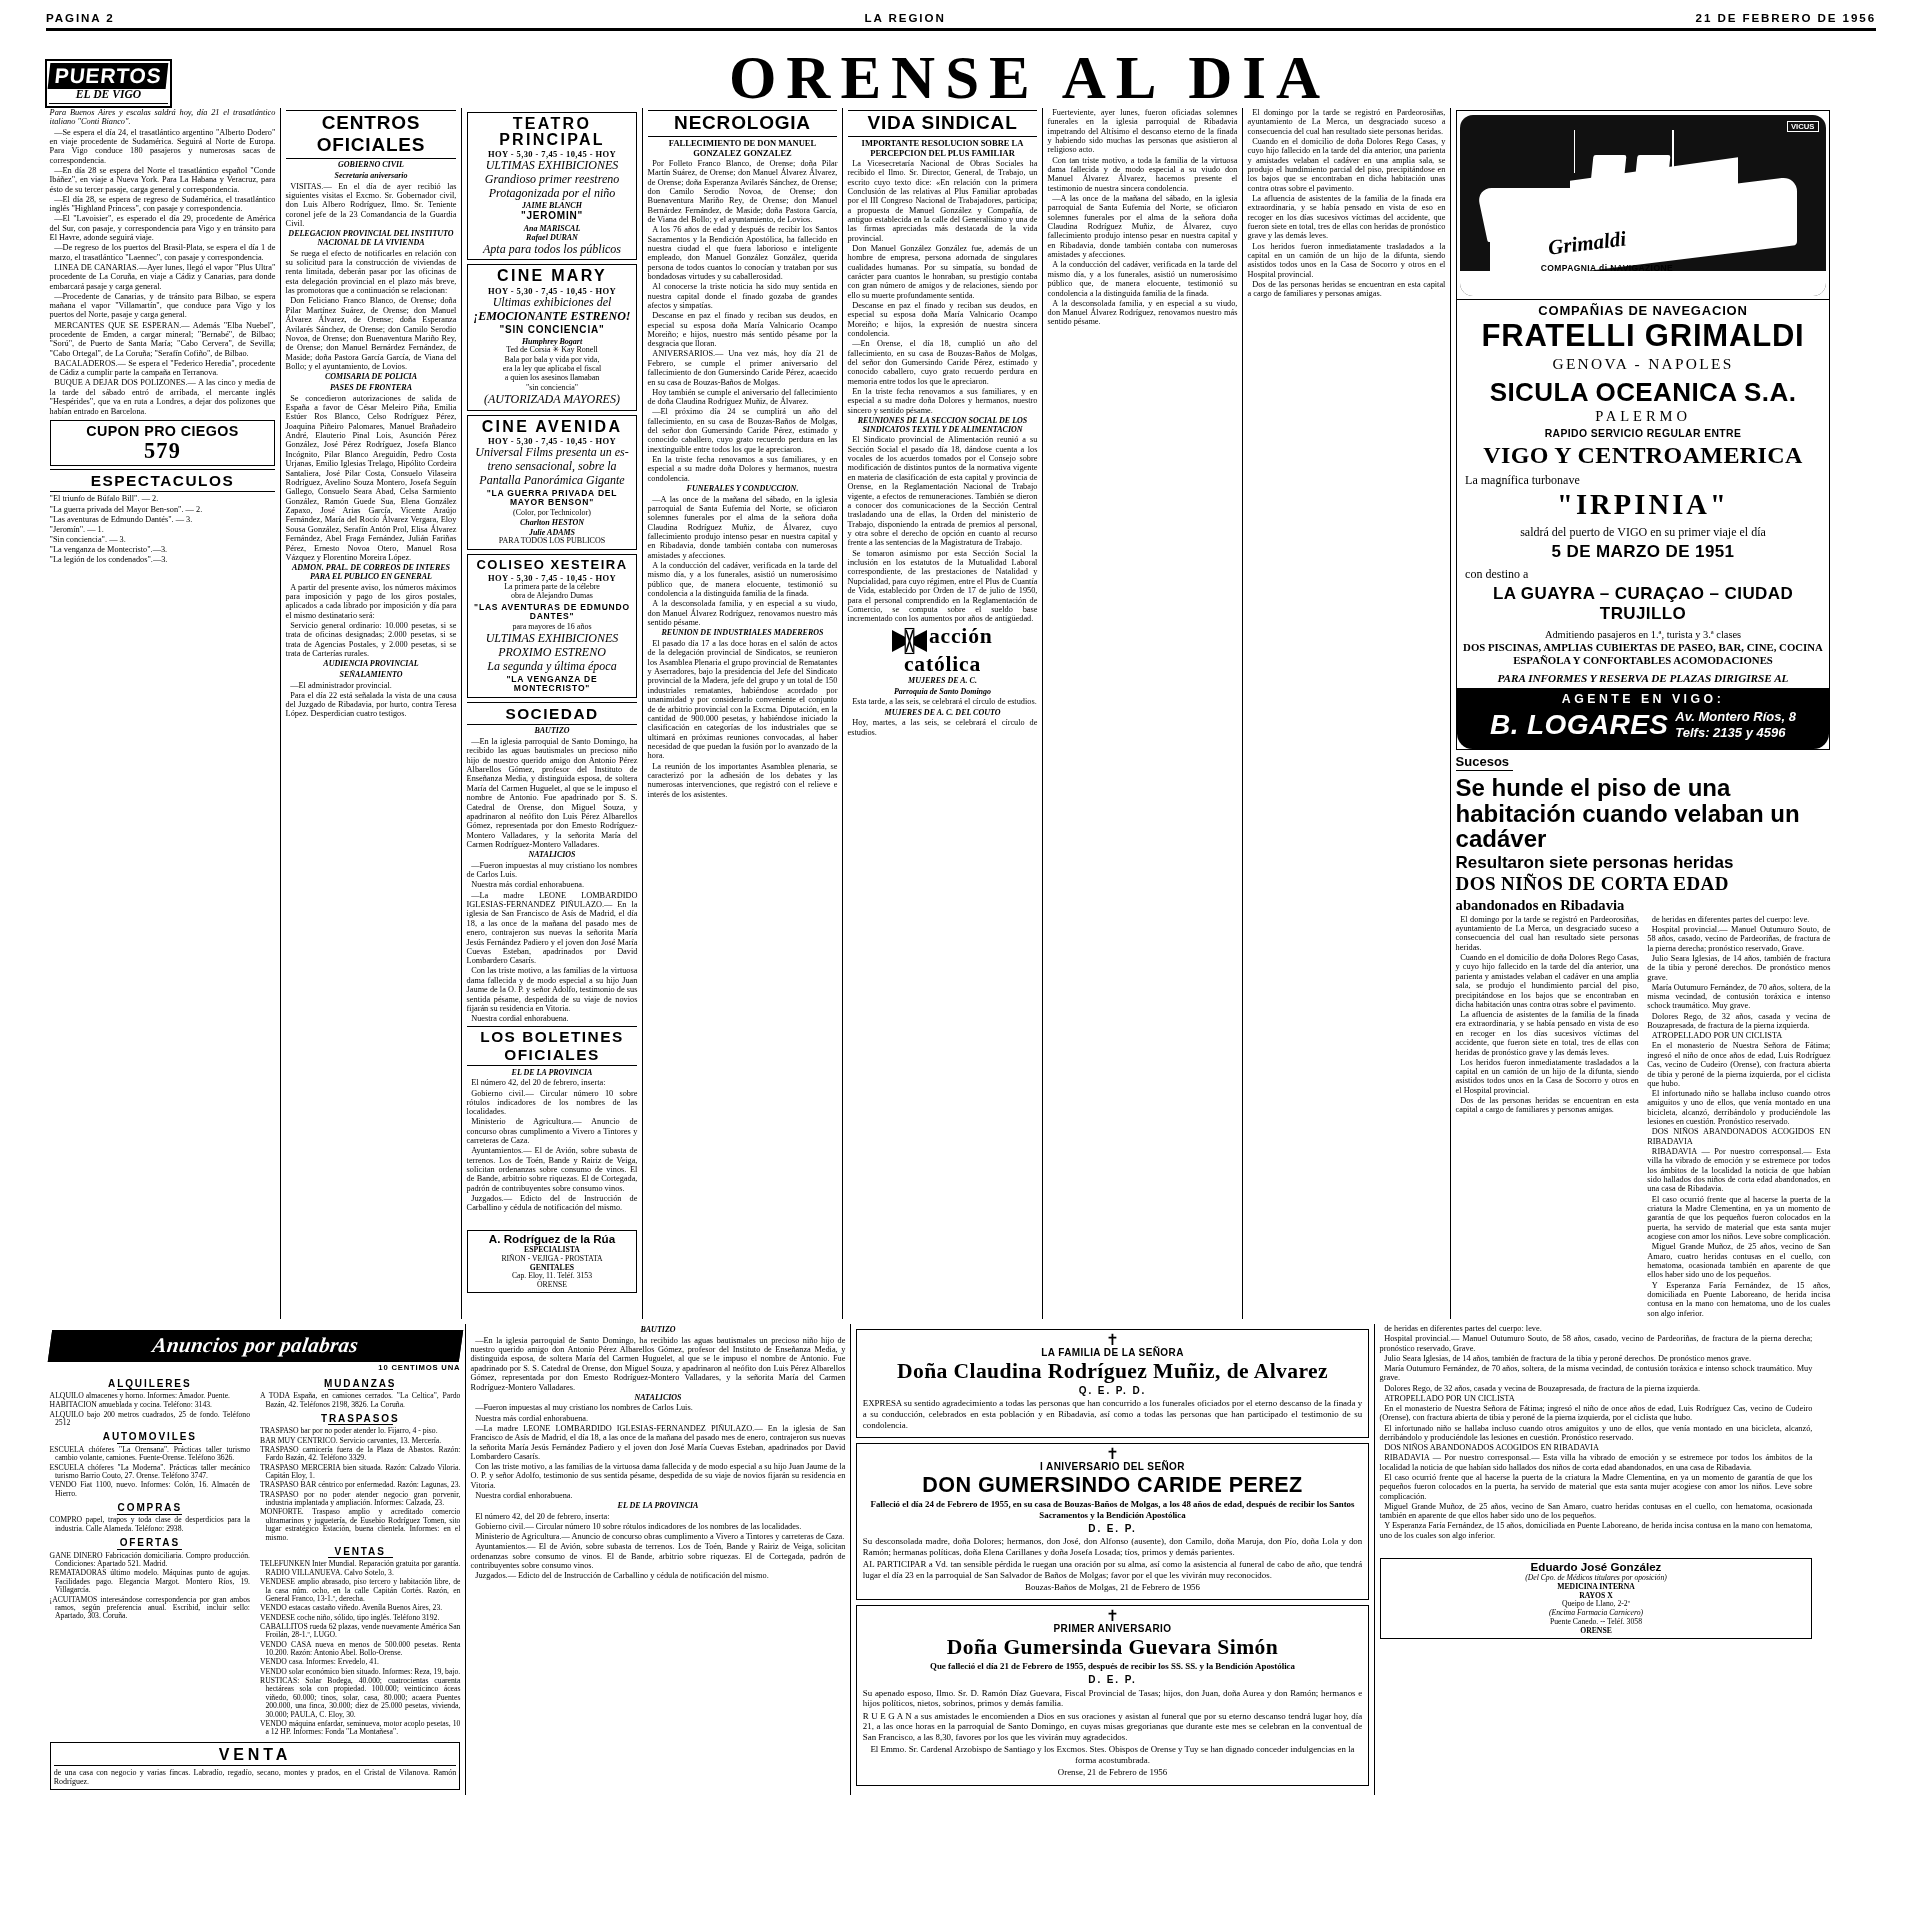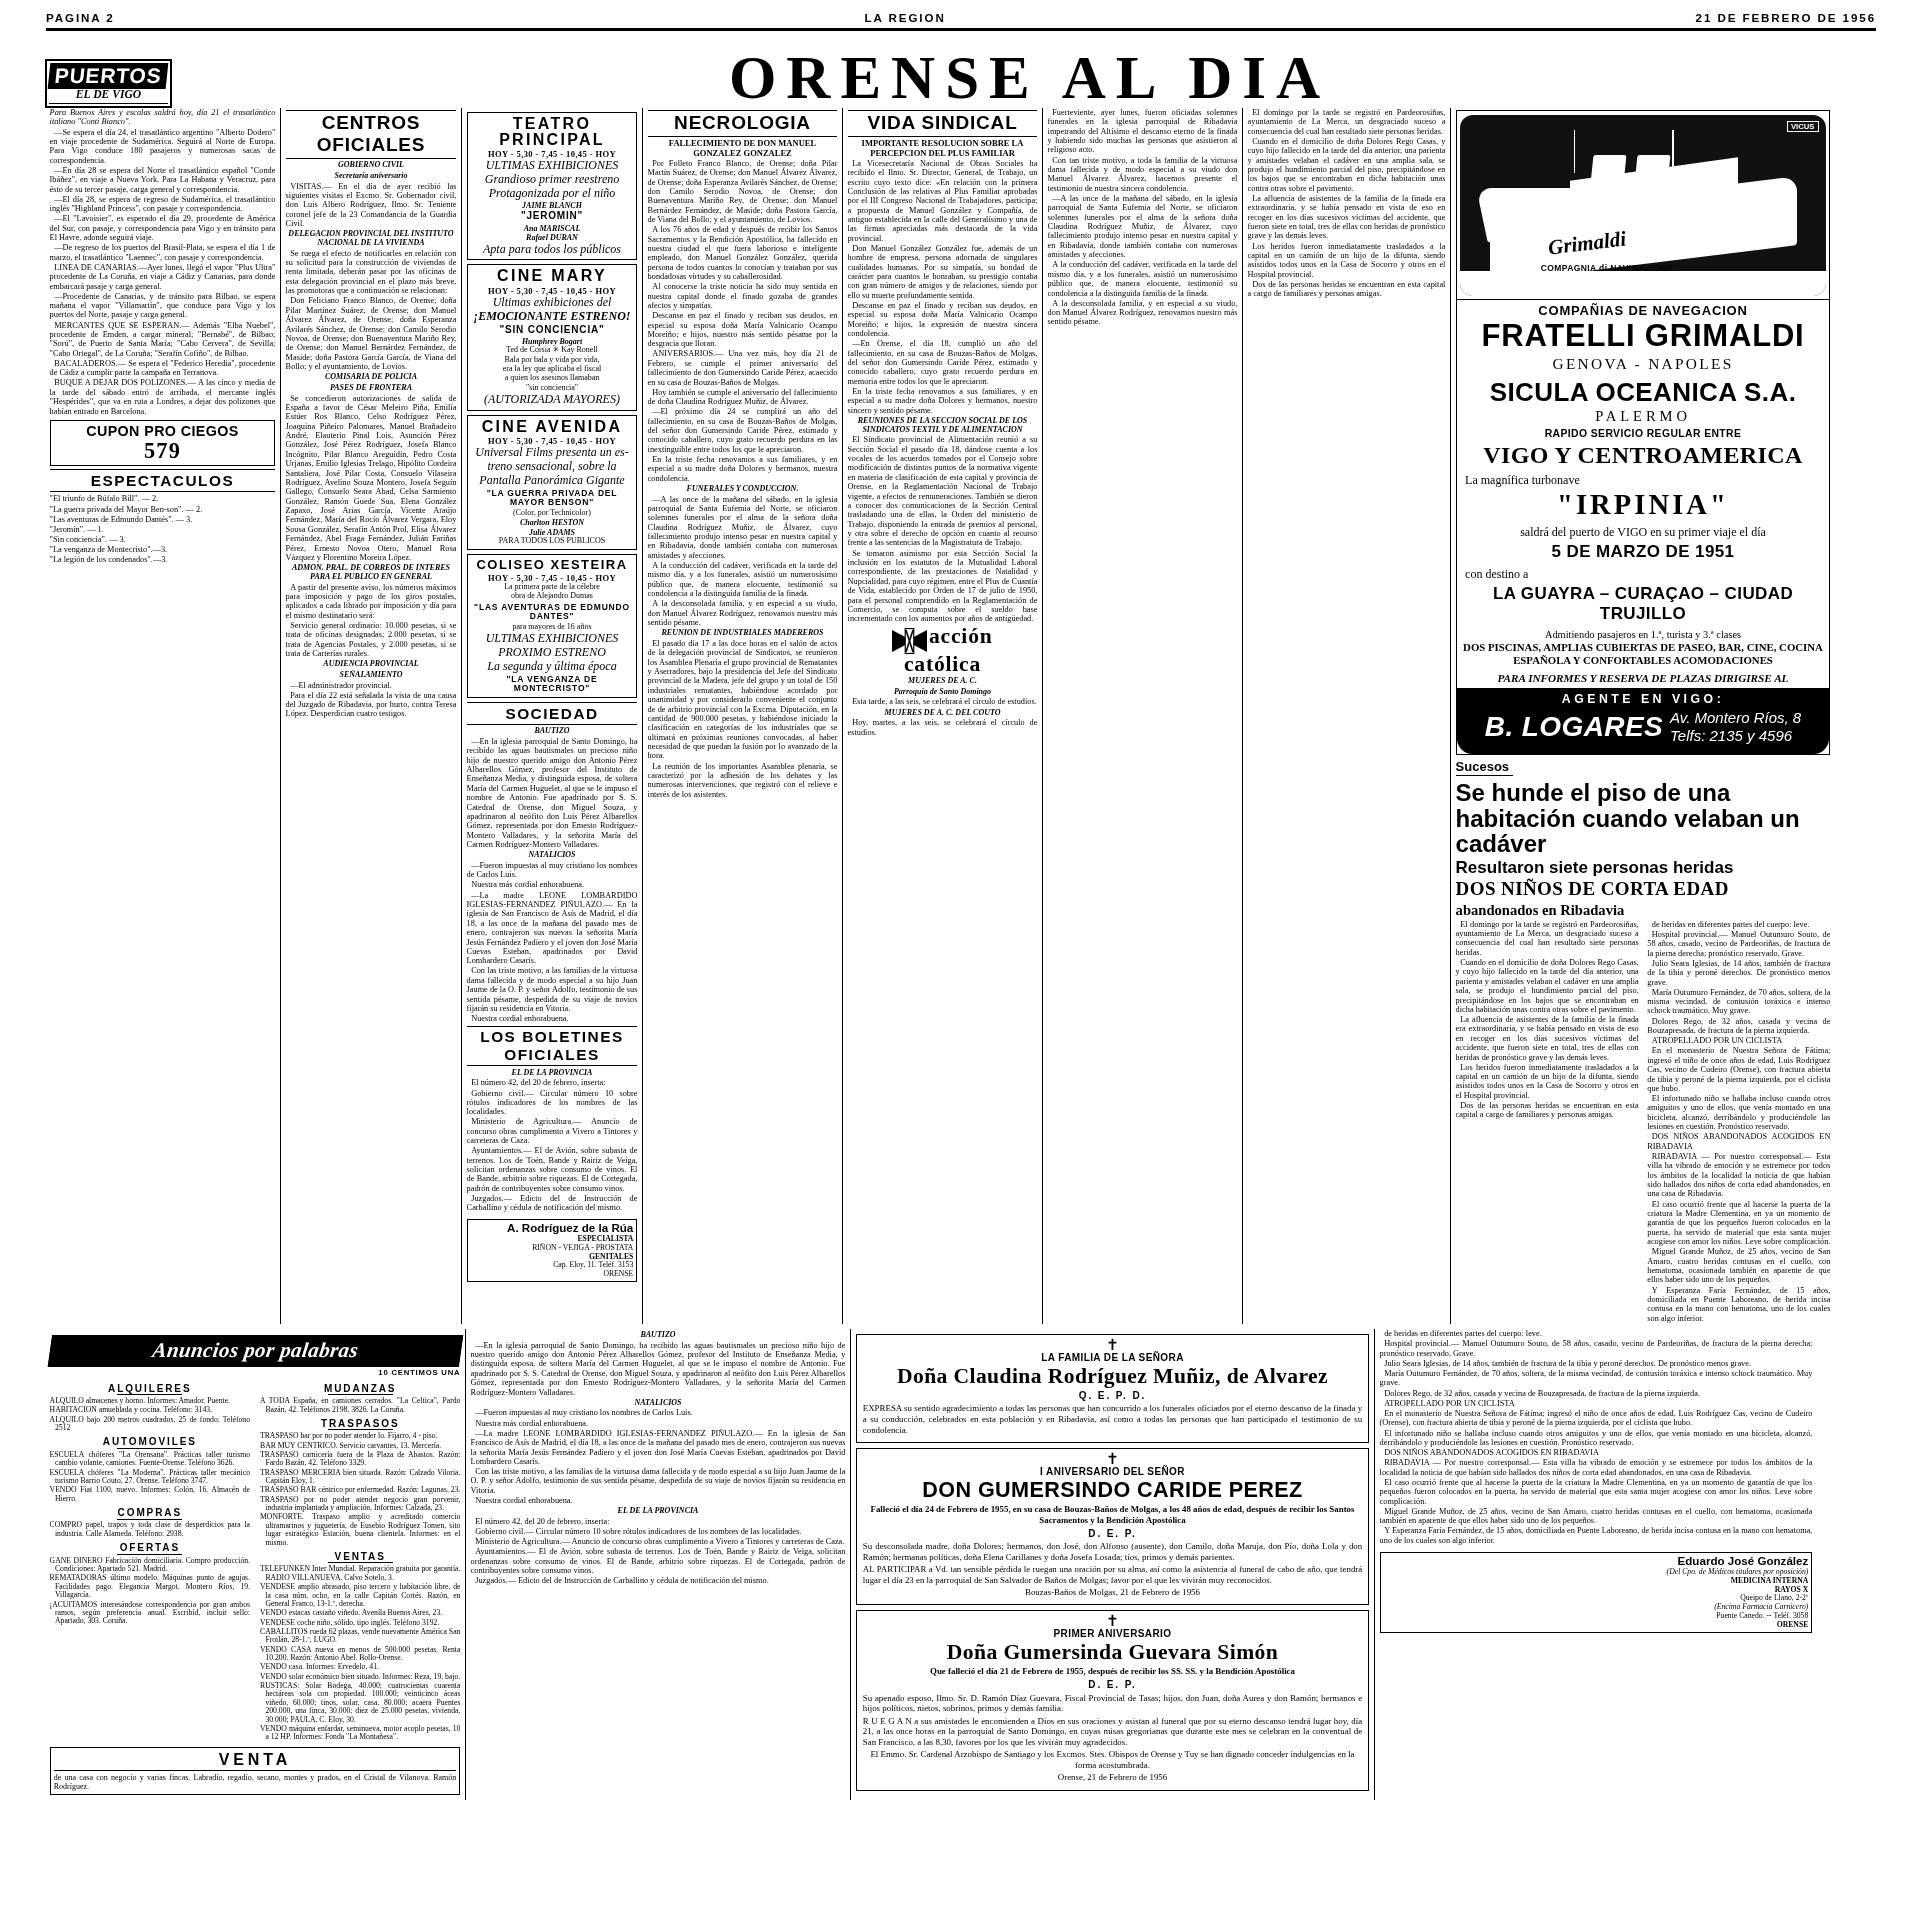--- a/index.html
+++ b/index.html
@@ -118,37 +118,37 @@
   .shipad .sa9 { font-family:"Liberation Serif",serif; font-weight:bold; font-size:28.5px; letter-spacing:3.1px; margin:1.5px 0;}
   .shipad .sa10 { font-size:12px; margin:3.9px 0 0 0;}
   .shipad .sa11 { font-family:"Liberation Sans",sans-serif; font-weight:bold; font-size:17px; letter-spacing:0.4px; margin:2.3px 0 4.6px 0;}
   .shipad .sa12 { font-size:10.4px; margin:1.5px 0;}
   .shipad .sa13 { font-family:"Liberation Serif",serif; font-weight:bold; font-size:10.8px; line-height:1.2; margin:1.2px 2.3px;}
   .shipad .sa14 { font-style:italic; font-weight:bold; font-size:11.2px; margin:4.6px 1.5px 3.9px 1.5px;}
   .agent { background:#000; color:#fff; border-radius:0 0 15.4px 15.4px; padding:4.6px 6.2px 7.7px 6.2px; margin-top:1.5px;}
   .agent .a1 { font-family:"Liberation Sans",sans-serif; font-weight:bold; font-size:12.3px; letter-spacing:3.5px; }
   .agent .a2 { display:flex; align-items:center; justify-content:center; gap:7px; margin-top:2.3px;}
   .agent .a2 .nm { font-family:"Liberation Sans",sans-serif; font-weight:bold; font-size:28px; letter-spacing:0.4px; font-style:italic;}
-  .agent .a2 .ad { font-family:"Liberation Sans",sans-serif; font-weight:normal; font-size:15px; line-height:1.25; text-align:left; font-style:italic;}
+  .agent .a2 .ad { font-family:"Liberation Sans",sans-serif; font-weight:bold; font-size:13px; line-height:1.25; text-align:left; font-style:italic;}
 
   .sucesos-tag { font-family:"Liberation Sans",sans-serif; font-weight:bold; font-size:13px; border-bottom:1.9px solid #000; display:inline-block; padding:0 3.9px 0.8px 0; margin:3.9px 0 3.1px 0;}
   .suc-h1 { font-family:"Liberation Sans",sans-serif; font-weight:bold; font-size:24px; line-height:1.06; margin:1.5px 0;}
   .suc-h2 { font-family:"Liberation Sans",sans-serif; font-weight:bold; font-size:17px; line-height:1.08; margin:2.3px 0;}
   .suc-h3 { font-family:"Liberation Serif",serif; font-weight:bold; font-size:19px; line-height:1.08; margin:2.3px 0; letter-spacing:0.4px;}
   .suc-h4 { font-family:"Liberation Serif",serif; font-weight:bold; font-size:14.6px; line-height:1.1; margin:1.5px 0;}
 
   .accion-logo { text-align:center; margin:3.1px 0 1.5px 0;}
   .accion-logo .ac { font-family:"Liberation Serif",serif; font-size:21.6px; line-height:0.92; font-weight:bold; letter-spacing:0.8px;}
   .accion-logo .bow { display:inline-block; width:35px; height:28px; vertical-align:middle; position:relative; }
 
   .ventabox { border:1.5px solid #000; padding:2.3px 3.1px; margin:4.6px 0; text-align:center;}
   .ventabox .vt { font-family:"Liberation Sans",sans-serif; font-weight:bold; font-size:16px; letter-spacing:3.9px; border-bottom:1.2px solid #000; padding-bottom:1.5px; margin-bottom:1.9px;}
   .ventabox p { font-size:8px; line-height:1.14; text-align:justify; margin:0.8px 0;}
 
-  .doctorbox { border:1.2px solid #000; padding:2.3px 3.1px; margin:6px 0; text-align:right;}
+  .doctorbox { border:1.2px solid #000; padding:2.3px 3.1px; margin:17px 0; text-align:center;}
   .doctorbox .dn { font-family:"Liberation Sans",sans-serif; font-weight:bold; font-size:11.6px; line-height:1.1;}
   .doctorbox .dl { font-size:7.7px; line-height:1.15;}
   .doctorbox .di { font-size:7.7px; font-style:italic; line-height:1.15;}
 </style>
 </head>
 <body>
 
 <div class="page">
 
   <div class="masthead">

